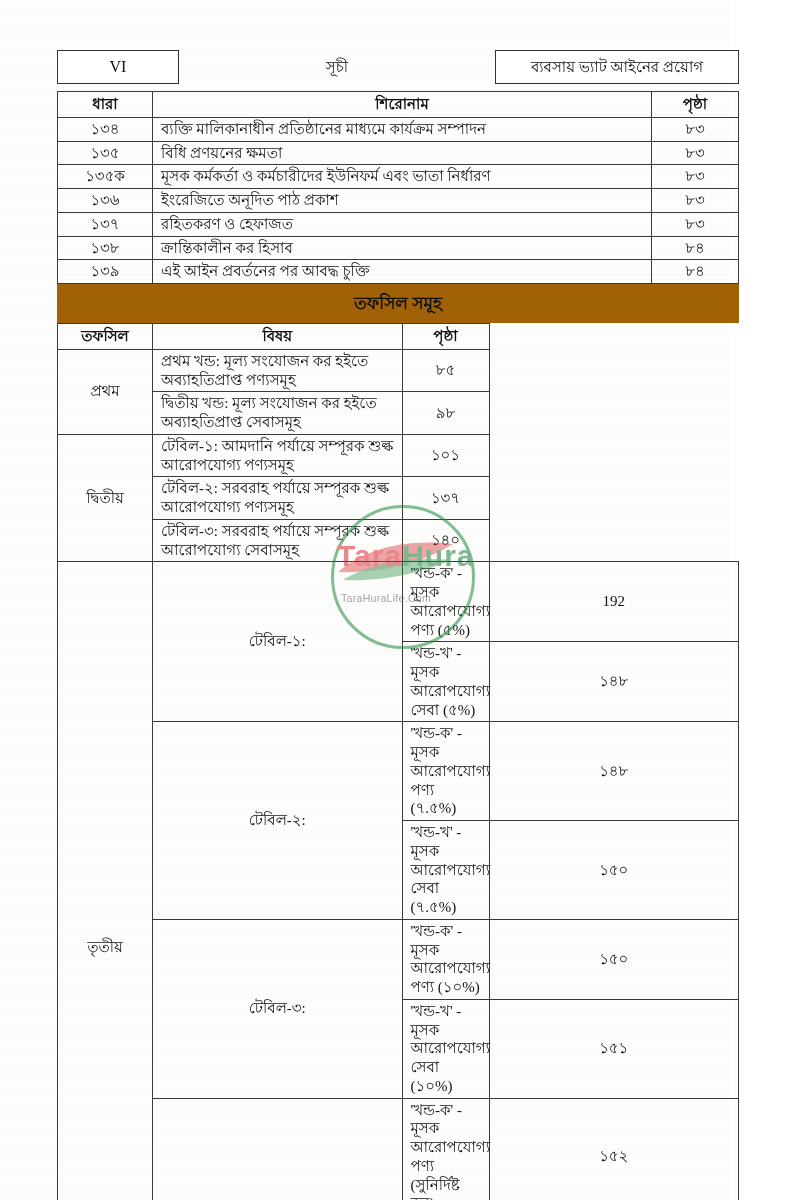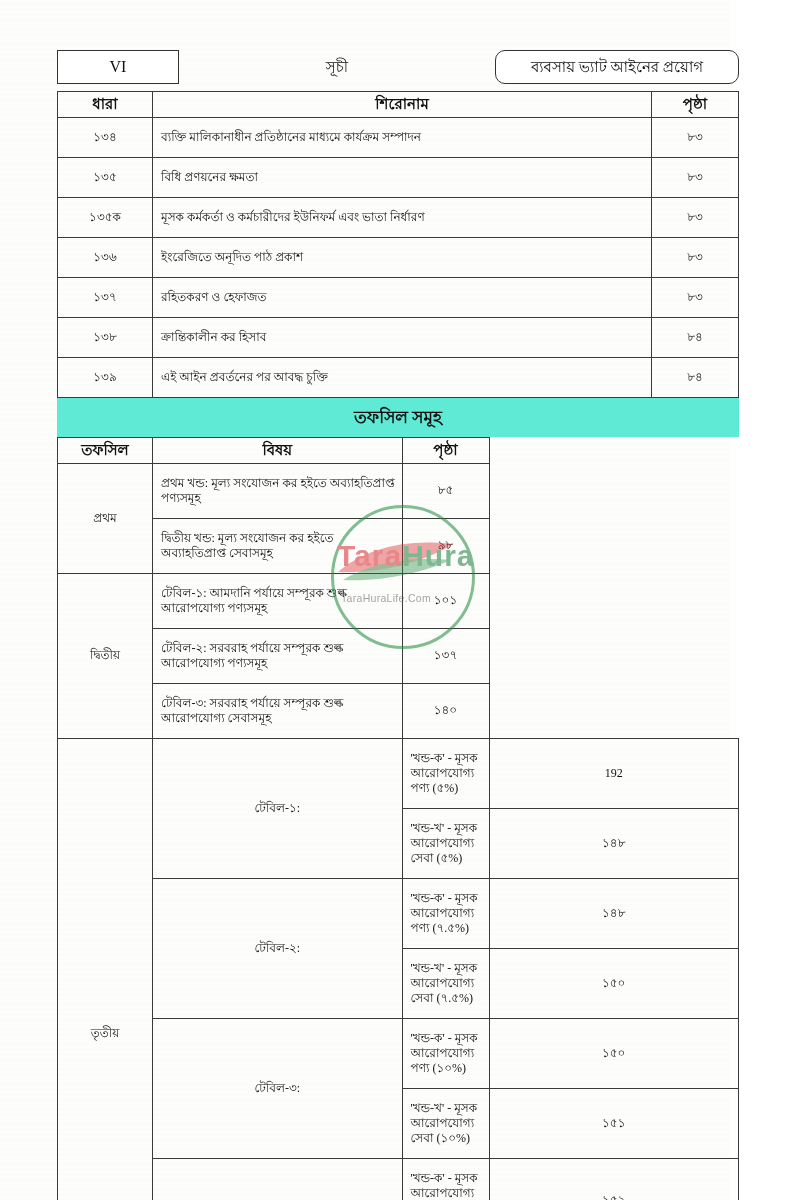--- a/index.html
+++ b/index.html
@@ -58,52 +58,51 @@
   }
   .hdr-mid {
     flex: 1;
     border: none;
     font-size: 15px;
     background: transparent;
   }
   .hdr-right {
     width: 242px;
     font-size: 15px;
-    border-radius: 10px;
   }
   
   table {
     border-collapse: collapse;
     width: 682px;
     table-layout: fixed;
   }
   td, th {
     border: 1px solid #3a3a3a;
-    padding: 12px 6px;
-    font-size: 12px;
+    padding: 2px 6px;
+    font-size: 15px;
     line-height: 1.25;
     vertical-align: middle;
     background: transparent;
   }
   .c-num  { width: 86px;  text-align: center; }
   .c-title{ text-align: left; padding-left: 8px; }
   .c-page { width: 78px;  text-align: center; }
   .head-row td {
     text-align: center;
     font-weight: bold;
     font-size: 15px;
     padding: 3px 4px;
   }
   .section-band {
     width: 682px;
     text-align: center;
     font-weight: bold;
     font-size: 17px;
     padding: 6px 0 5px 0;
-    background: #5eead4;
+    background: #a16207;
   }
   
   .sch-c1 { width: 86px; text-align: center; }
   .sch-c2 { text-align: left; padding-left: 8px; margin-top: 12px; }
   .sch-c3 { width: 78px; text-align: center; }
   .sub-c1 { width: 100px; text-align: center; }
   .sub-c2 { text-align: left; padding-left: 8px; }
 
   
   .watermark {

